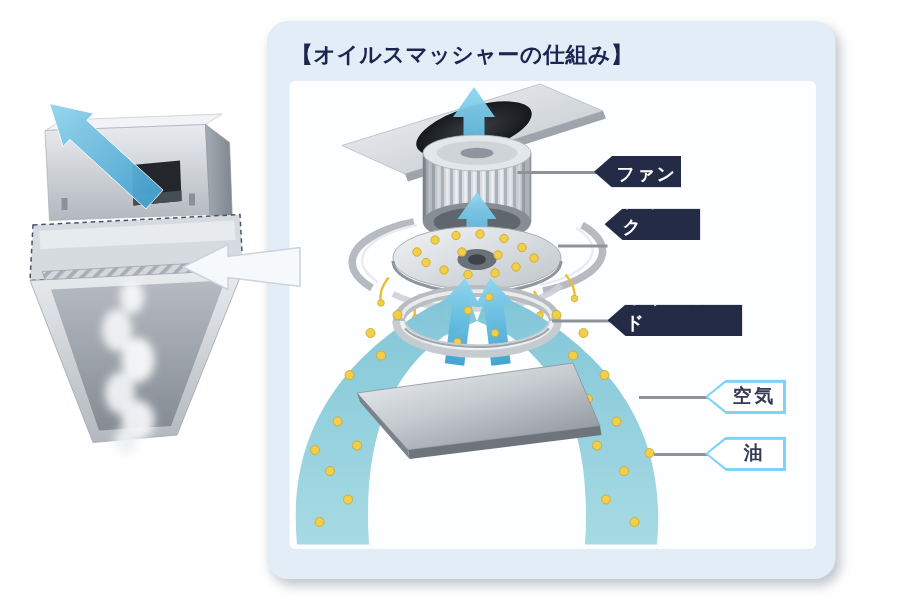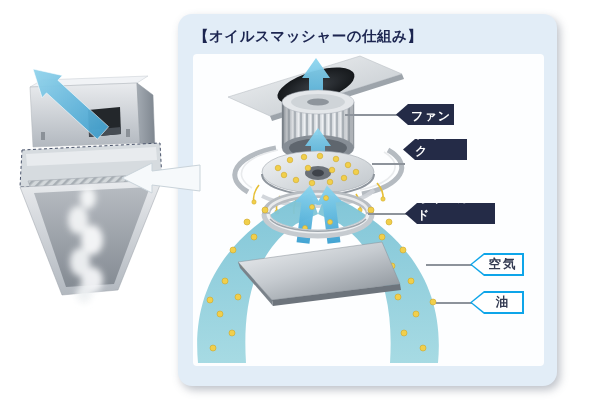--- a/index.html
+++ b/index.html
@@ -34,21 +34,21 @@
   .tag-dark{
     position:absolute;z-index:5;
     background:#242b47;color:#ffffff;
     display:flex;align-items:flex-end;justify-content:center;
     padding-left:12px;box-sizing:border-box;
     font-size:12px;font-weight:bold;letter-spacing:1px;
     clip-path:polygon(0 50%,12px 0,100% 0,100% 100%,12px 100%);
   }
   .tag-light{
     position:absolute;z-index:5;
-    background:#0ea5e9;
+    background:#7dd3fc;
     clip-path:polygon(0 50%,14px 0,100% 0,100% 100%,14px 100%);
   }
   .tag-light-inner{
     position:absolute;left:2px;top:2px;right:2px;bottom:2px;
     background:#ffffff;
     clip-path:polygon(0 50%,12px 0,100% 0,100% 100%,12px 100%);
   }
   .tag-light span{
     position:absolute;left:12px;right:0;top:0;bottom:0;
     display:flex;align-items:center;justify-content:center;

